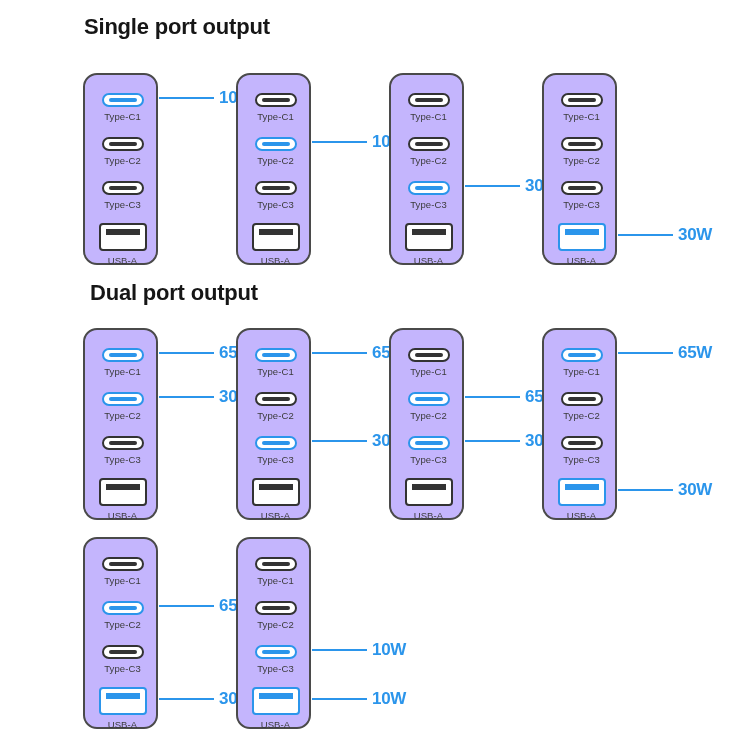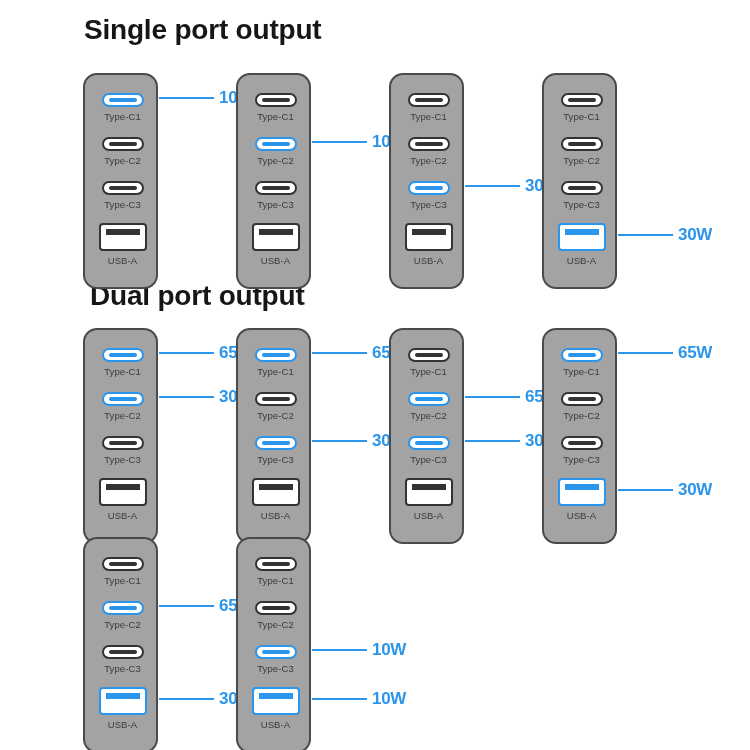--- a/index.html
+++ b/index.html
@@ -10,38 +10,38 @@
     width: 750px;
     height: 750px;
     background: #ffffff;
     font-family: "Liberation Sans", "DejaVu Sans", sans-serif;
     position: relative;
     overflow: hidden;
   }
 
   .section-title {
     position: absolute;
-    font-size: 28px;
+    font-size: 22px;
     font-weight: bold;
     color: #161616;
     letter-spacing: -0.2px;
     white-space: nowrap;
     text-align: right;
   }
   #title-single { left: 84px; top: 14px; }
   #title-dual   { left: 90px; top: 280px; }
 
   
   .card {
     position: absolute;
     width: 75px;
-    height: 216px;
+    height: 192px;
     border: 2px solid #4a4a4a;
     border-radius: 14px;
-    background: #a3a3a3;
+    background: #c4b5fd;
     box-sizing: border-box;
   }
   .port-slot {
     position: absolute;
     left: 0;
     width: 75px;
   }
 
   
   .portc {

